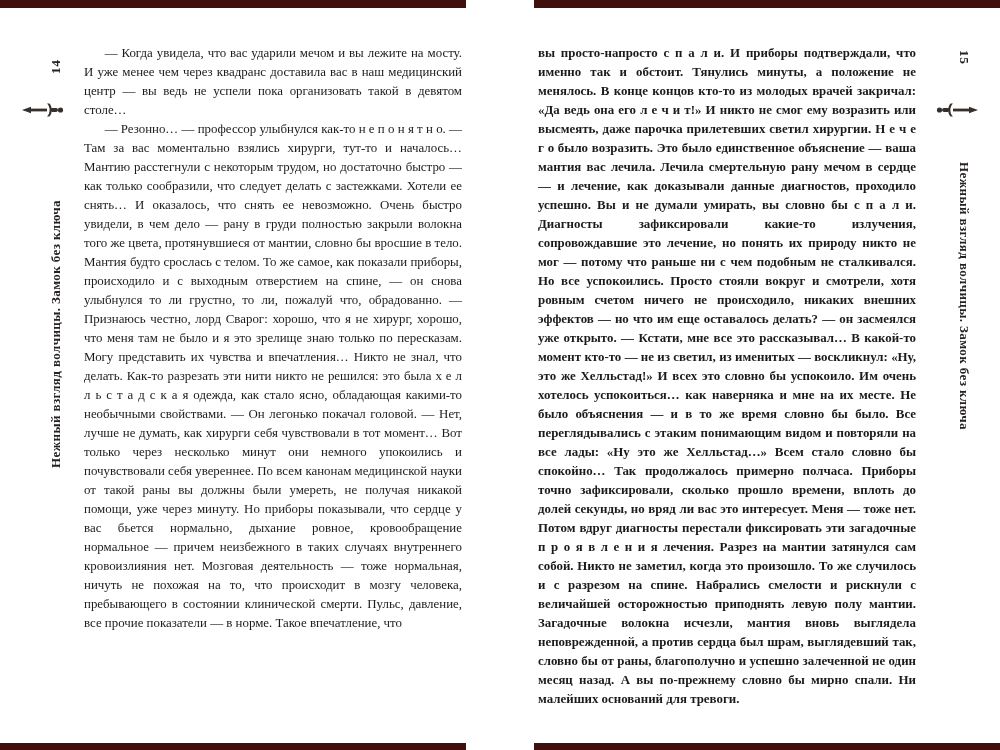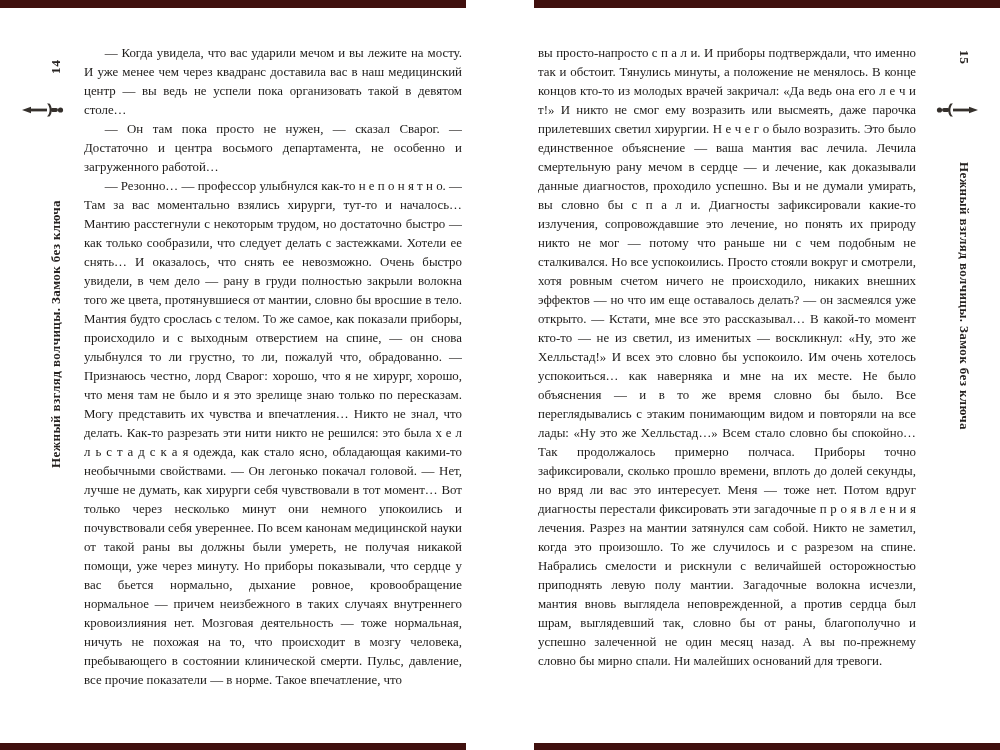--- a/index.html
+++ b/index.html
@@ -27,21 +27,21 @@
       width: 378px;
       height: 700px;
       overflow: hidden;
       text-align: justify;
       font-size: 12.9px;
       line-height: 19px;
       hyphens: auto;
       -webkit-hyphens: auto;
     }
     .col-left  { left: 84px; }
-    .col-right { left: 538px; }
+    .col-right { left: 538px; font-weight: bold; }
     .page-col p { margin: 0; text-indent: 1.6em; }
     .page-col p.no-indent { text-indent: 0; }
 
     .vert {
       position: absolute;
       white-space: nowrap;
       font-weight: bold;
       font-size: 13px;
       letter-spacing: 0.4px;
       color: #262220;
@@ -97,21 +97,20 @@
       <path d="M27 7.5 C30.5 10.5 30.5 17.5 27 20.5 L29.4 20.5 C32.6 17.5 32.6 10.5 29.4 7.5 Z"></path>
       <rect x="30.5" y="12.1" width="7.5" height="3.8" rx="1.8"></rect>
       <circle cx="40.5" cy="14" r="2.6"></circle>
     </svg>
   </div>
 
   <div class="vert vert-cw running-title-right">Нежный взгляд волчицы. Замок без ключа</div>
 
   <div class="page-col col-left" lang="ru">
     <p>— Когда увидела, что вас ударили мечом и вы лежите на мосту. И уже менее чем через квадранс доставила вас в наш медицинский центр — вы ведь не успели пока организовать такой в девятом столе…</p>
-    <p>— Он там пока просто не нужен, — сказал Сварог. — Достаточно и центра восьмого департамента, не особенно и загруженного работой…</p>
     <p>— Резонно… — профессор улыбнулся как-то н е п о н я т н о. — Там за вас моментально взялись хирурги, тут-то и началось… Мантию расстегнули с некоторым трудом, но достаточно быстро — как только сообразили, что следует делать с застежками. Хотели ее снять… И оказалось, что снять ее невозможно. Очень быстро увидели, в чем дело — рану в груди полностью закрыли волокна того же цвета, протянувшиеся от мантии, словно бы вросшие в тело. Мантия будто срослась с телом. То же самое, как показали приборы, происходило и с выходным отверстием на спине, — он снова улыбнулся то ли грустно, то ли, пожалуй что, обрадованно. — Признаюсь честно, лорд Сварог: хорошо, что я не хирург, хорошо, что меня там не было и я это зрелище знаю только по пересказам. Могу представить их чувства и впечатления… Никто не знал, что делать. Как-то разрезать эти нити никто не решился: это была х е л л ь с т а д с к а я одежда, как стало ясно, обладающая какими-то необычными свойствами. — Он легонько покачал головой. — Нет, лучше не думать, как хирурги себя чувствовали в тот момент… Вот только через несколько минут они немного упокоились и почувствовали себя увереннее. По всем канонам медицинской науки от такой раны вы должны были умереть, не получая никакой помощи, уже через минуту. Но приборы показывали, что сердце у вас бьется нормально, дыхание ровное, кровообращение нормальное — причем неизбежного в таких случаях внутреннего кровоизлияния нет. Мозговая деятельность — тоже нормальная, ничуть не похожая на то, что происходит в мозгу человека, пребывающего в состоянии клинической смерти. Пульс, давление, все прочие показатели — в норме. Такое впечатление, что</p>
   </div>
 
   <div class="page-col col-right" lang="ru">
     <p class="no-indent">вы просто-напросто с п а л и. И приборы подтверждали, что именно так и обстоит. Тянулись минуты, а положение не менялось. В конце концов кто-то из молодых врачей закричал: «Да ведь она его л е ч и т!» И никто не смог ему возразить или высмеять, даже парочка прилетевших светил хирургии. Н е ч е г о было возразить. Это было единственное объяснение — ваша мантия вас лечила. Лечила смертельную рану мечом в сердце — и лечение, как доказывали данные диагностов, проходило успешно. Вы и не думали умирать, вы словно бы с п а л и. Диагносты зафиксировали какие-то излучения, сопровождавшие это лечение, но понять их природу никто не мог — потому что раньше ни с чем подобным не сталкивался. Но все успокоились. Просто стояли вокруг и смотрели, хотя ровным счетом ничего не происходило, никаких внешних эффектов — но что им еще оставалось делать? — он засмеялся уже открыто. — Кстати, мне все это рассказывал… В какой-то момент кто-то — не из светил, из именитых — воскликнул: «Ну, это же Хелльстад!» И всех это словно бы успокоило. Им очень хотелось успокоиться… как наверняка и мне на их месте. Не было объяснения — и в то же время словно бы было. Все переглядывались с этаким понимающим видом и повторяли на все лады: «Ну это же Хелльстад…» Всем стало словно бы спокойно… Так продолжалось примерно полчаса. Приборы точно зафиксировали, сколько прошло времени, вплоть до долей секунды, но вряд ли вас это интересует. Меня — тоже нет. Потом вдруг диагносты перестали фиксировать эти загадочные п р о я в л е н и я лечения. Разрез на мантии затянулся сам собой. Никто не заметил, когда это произошло. То же случилось и с разрезом на спине. Набрались смелости и рискнули с величайшей осторожностью приподнять левую полу мантии. Загадочные волокна исчезли, мантия вновь выглядела неповрежденной, а против сердца был шрам, выглядевший так, словно бы от раны, благополучно и успешно залеченной не один месяц назад. А вы по-прежнему словно бы мирно спали. Ни малейших оснований для тревоги.</p>
   </div>
 
 </div>
 
 </body></html>

